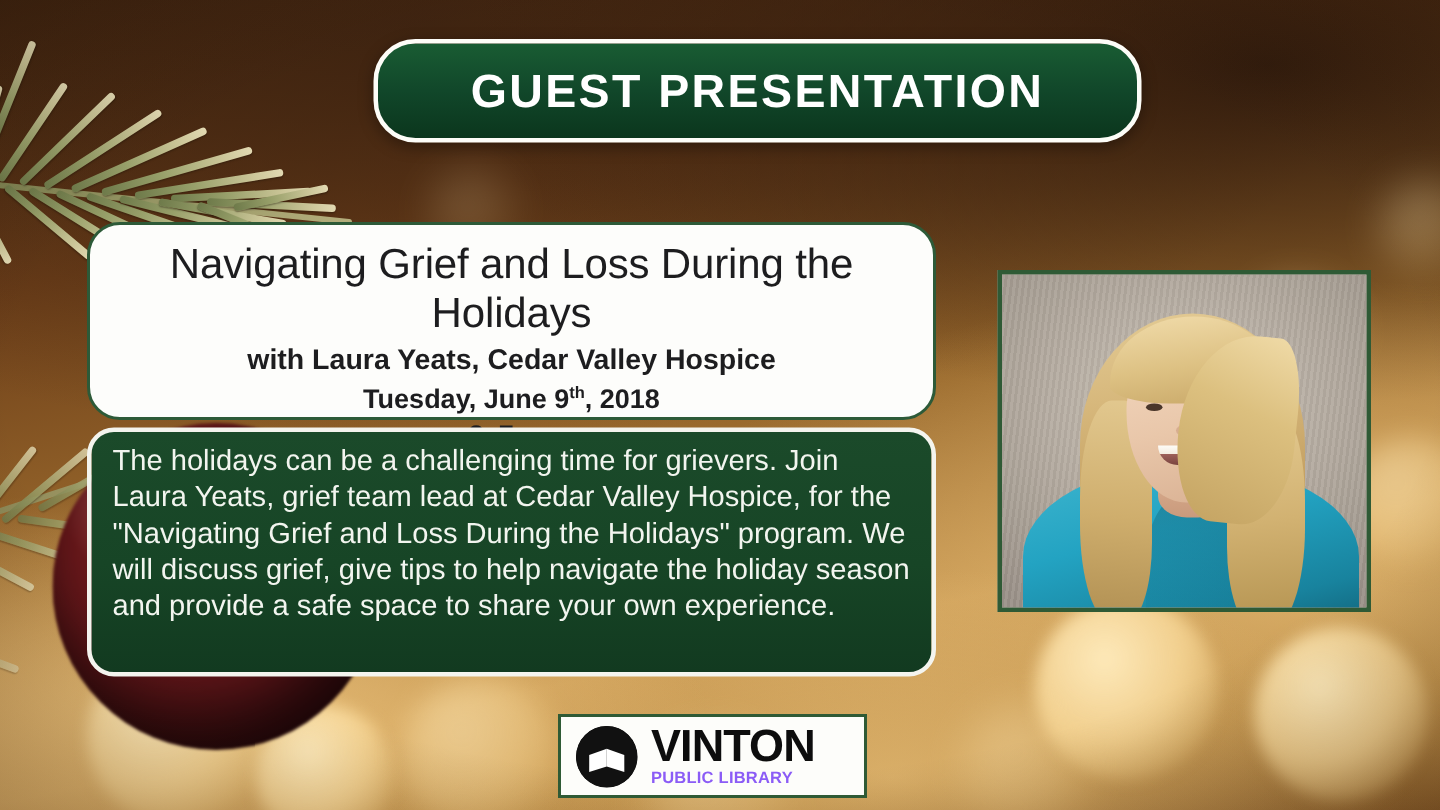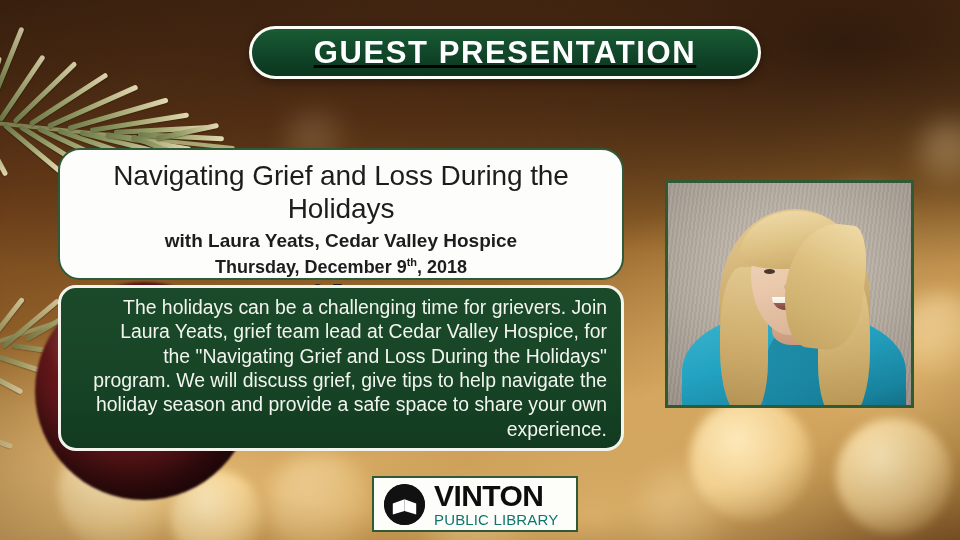--- a/index.html
+++ b/index.html
@@ -76,28 +76,27 @@
 
   .vignette {
     position:absolute; inset:0;
     background:radial-gradient(ellipse 95% 92% at 50% 48%, rgba(0,0,0,0) 52%, rgba(28,14,4,.42) 100%);
     pointer-events:none;
   }
 
   
   .header-pill {
     position:absolute; left:249px; top:26px;
-    width:512px; height:53px;
+    width:512px; height:69px;
     background:linear-gradient(180deg,#1a5c33 0%,#12insert 0%,#114a28 48%,#0c3a1e 100%);
     background:linear-gradient(180deg,#195c33 0%,#11472a 50%,#0b361d 100%);
     border:3px solid #fdfdf8;
     border-radius:28px;
     display:flex; align-items:center; justify-content:center;
     box-shadow:0 3px 10px rgba(0,0,0,.35);
-    text-decoration:underline;
   }
   .header-pill span {
     color:#ffffff;
     font-size:31px;
     font-weight:bold;
     letter-spacing:1.6px;
     text-transform:uppercase;
     white-space:nowrap;
   }
 
@@ -120,22 +119,22 @@
   .info-time    { font-size:18px;   line-height:1.3;  font-weight:bold; }
   .info-addr    { font-size:18px;   line-height:1.32; font-weight:400; margin-top:1px; }
 
   
   .desc-card {
     position:absolute; left:58px; top:285px;
     width:566px; height:166px;
     background:linear-gradient(180deg,#1b4a2a 0%,#174526 55%,#123a20 100%);
     border:3px solid #f4f4ee;
     border-radius:18px;
-    padding:7px 14px 0 27px;
-    text-align:right;
+    padding:7px 14px 0 14px;
+    text-align:left;
   }
   .desc-card p {
     color:#f2f5ef;
     font-size:19.4px;
     line-height:1.255;
     font-weight:400;
   }
 
   
   .photo-frame {
@@ -245,21 +244,21 @@
     position:relative;
     overflow:hidden;
   }
   .logo-mark svg { position:absolute; left:0; top:0; }
   .logo-text { display:flex; flex-direction:column; line-height:1; }
   .logo-name {
     font-size:30px; font-weight:bold; color:#0d0d0d;
     letter-spacing:-.6px;
   }
   .logo-tag {
-    font-size:15px; font-weight:normal; color:#0f766e;
+    font-size:11px; font-weight:bold; color:#8b5cf6;
     letter-spacing:.15px; margin-top:1px;
   }
 </style>
 </head>
 <body>
 
 <div id="poster">
 
   <div class="bg-base"></div>
 
@@ -319,21 +318,21 @@
 
   <div class="vignette"></div>
 
   <div class="header-pill">
     <span>GUEST PRESENTATION</span>
   </div>
 
   <div class="info-card">
     <div class="info-title">Navigating Grief and Loss During the Holidays</div>
     <div class="info-sub">with Laura Yeats, Cedar Valley Hospice</div>
-    <div class="info-date"><span>Thursday, December 9</span><sup>th</sup><span>, 2018</span></div>
+    <div class="info-date"><span>Tuesday, June 9</span><sup>th</sup><span>, 2018</span></div>
     <div class="info-time">3–7pm</div>
   </div>
 
   <div class="desc-card">
     <p>The holidays can be a challenging time for grievers. Join Laura Yeats, grief team lead at Cedar Valley Hospice, for the "Navigating Grief and Loss During the Holidays" program. We will discuss grief, give tips to help navigate the holiday season and provide a safe space to share your own experience.</p>
   </div>
 
   <div class="photo-frame">
     <div class="ph-bg"></div>
     <div class="ph-hair-back"></div>

